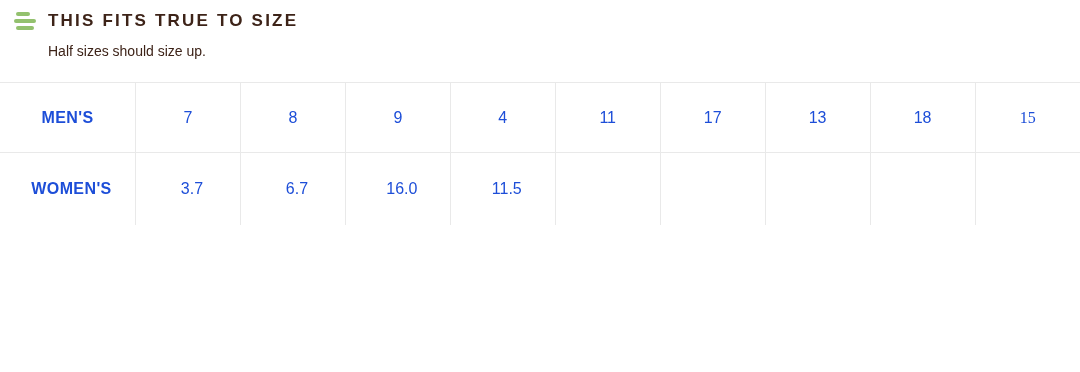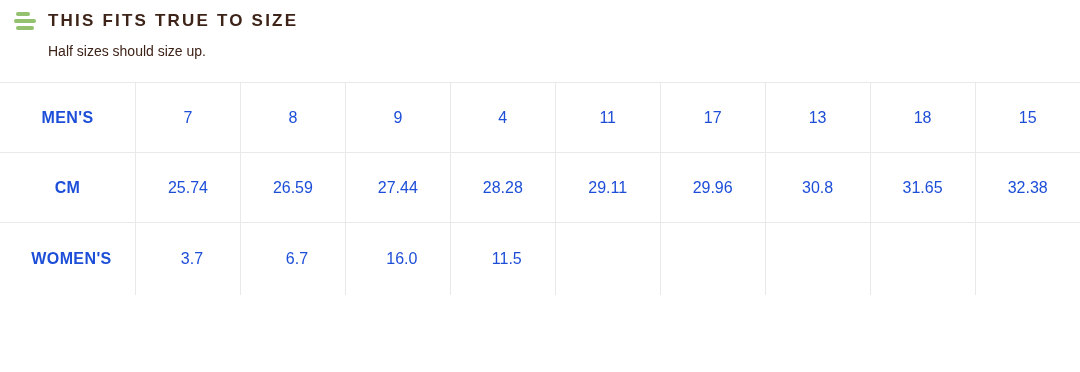--- a/index.html
+++ b/index.html
@@ -90,20 +90,21 @@
     background: #ffffff;
     padding: 0;
   }
   table.size-table tr:last-child td {
     border-bottom: none;
     height: 72px;
     padding-left: 8px;
   }
   table.size-table td:last-child {
     border-right: none;
+    font-family: Liberation Serif, serif;
   }
 
   
   td.row-label {
     width: 135px;
     font-weight: bold;
     font-size: 15.5px;
     letter-spacing: 0.4px;
     border-right: 3px solid #000000;
   }
@@ -146,32 +147,20 @@
           <td>8</td>
           <td>9</td>
           <td>4</td>
           <td>11</td>
           <td>17</td>
           <td>13</td>
           <td>18</td>
           <td>15</td>
         </tr>
         <tr>
-          <td class="row-label">CM</td>
-          <td>25.74</td>
-          <td>26.59</td>
-          <td>27.44</td>
-          <td>28.28</td>
-          <td>29.11</td>
-          <td>29.96</td>
-          <td>30.8</td>
-          <td>31.65</td>
-          <td>32.38</td>
-        </tr>
-        <tr>
           <td class="row-label">WOMEN'S</td>
           <td>3.7</td>
           <td>6.7</td>
           <td>16.0</td>
           <td>11.5</td>
           <td class="hatched"></td>
           <td class="hatched"></td>
           <td class="hatched"></td>
           <td class="hatched"></td>
           <td class="hatched"></td>

